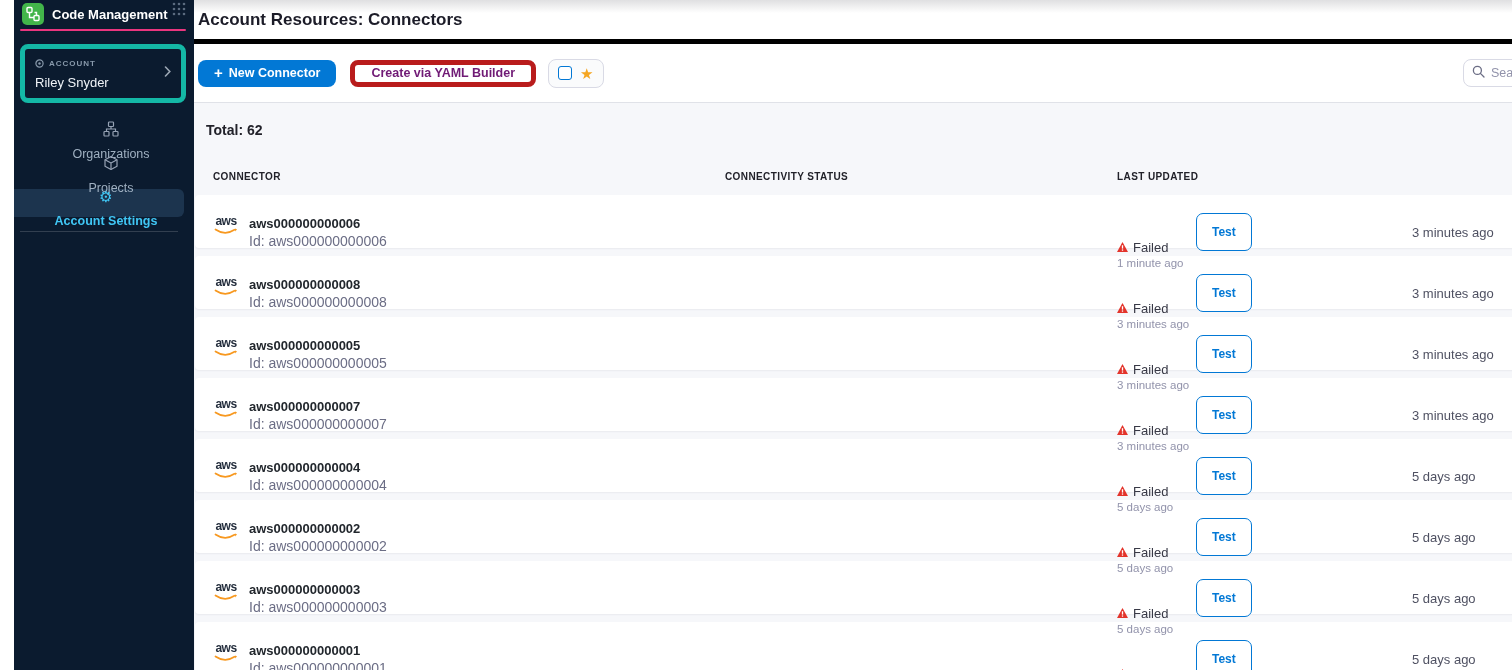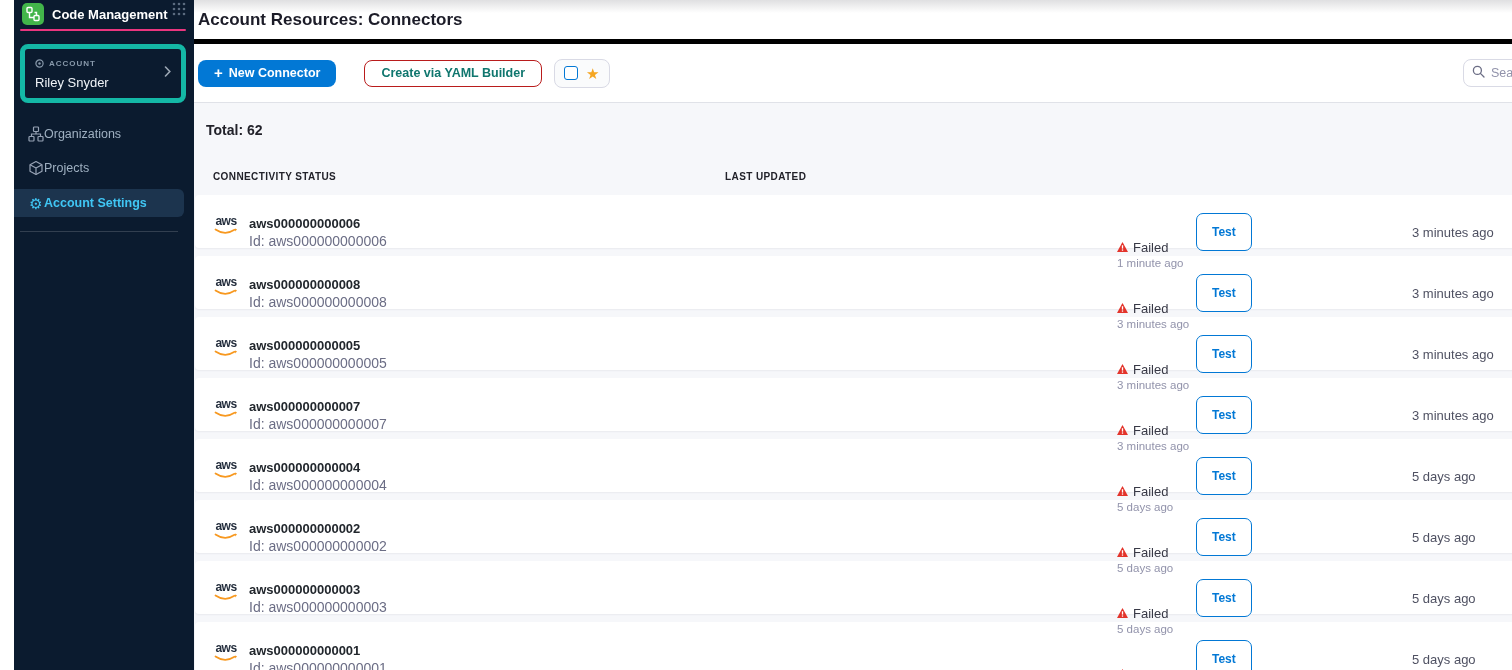--- a/index.html
+++ b/index.html
@@ -45,25 +45,26 @@
   .account-label-row { display: flex; align-items: center; gap: 5px; }
   .account-label {
     color: #8899AB; font-size: 8px; font-weight: bold;
     letter-spacing: 1px;
   }
   .account-name { color: #F0F4F8; font-size: 13px; margin-top: 4px; }
   .account-chevron { position: absolute; right: 10px; top: 16px; }
 
   .nav { margin-top: 18px; }
   .nav-item {
-    display: flex; align-items: center; 
+    display: flex; align-items: center; gap: 10px;
     height: 26px; padding-left: 14px;
     color: #9FB0C1; font-size: 12.5px;
     margin-bottom: 8px;
     cursor: pointer;
+    flex-direction: column;
   }
   .nav-item .nav-icon { width: 16px; height: 16px; display: flex; align-items: center; justify-content: center; }
   .nav-item.active {
     background: #1C344E;
     color: #40C6F4;
     font-weight: bold;
     width: 170px;
     border-radius: 0 6px 6px 0;
     height: 28px;
     margin-top: 2px;
@@ -105,23 +106,23 @@
     display: inline-flex; align-items: center; justify-content: center;
     cursor: pointer;
     font-family: "Liberation Sans", sans-serif;
   }
   .btn-primary {
     background: #0278D5; color: #FFFFFF; border: none;
     padding: 0 16px; gap: 6px;
   }
   .btn-primary .plus { font-size: 15px; font-weight: bold; margin-top: -1px; }
   .btn-outline {
-    background: #FFFFFF; color: #0f766e;
-    border: 1px solid #b91c1c;
-    padding: 0 16px; margin-left: 28px;
+    background: #FFFFFF; color: #701a75;
+    border: 5px solid #b91c1c;
+    padding: 0 16px; margin-left: 14px;
   }
   .fav-group {
     margin-left: 12px;
     height: 29px;
     border: 1px solid #D9DAE5; border-radius: 8px;
     background: #FAFBFC;
     display: inline-flex; align-items: center; gap: 8px;
     padding: 0 9px;
   }
   .fav-checkbox {
@@ -301,20 +302,21 @@
         </svg>
       </span>
       <input class="search-input" type="text" placeholder="Search" style="">
     </span>
   </div>
 
   <div class="content">
     <div class="total-label">Total: 62</div>
 
     <div class="grid-cols table-header">
+      <span>CONNECTOR</span>
       <span>CONNECTIVITY STATUS</span>
       <span>LAST UPDATED</span>
     </div>
 
     <div class="rows" id="rows">
         <div class="row grid-cols">
           <div class="cell-connector">
             <span class="aws-logo">
               <span class="aws-text">aws</span>
               <svg width="24" height="8" viewBox="0 0 24 8" style="margin-top:1px">

